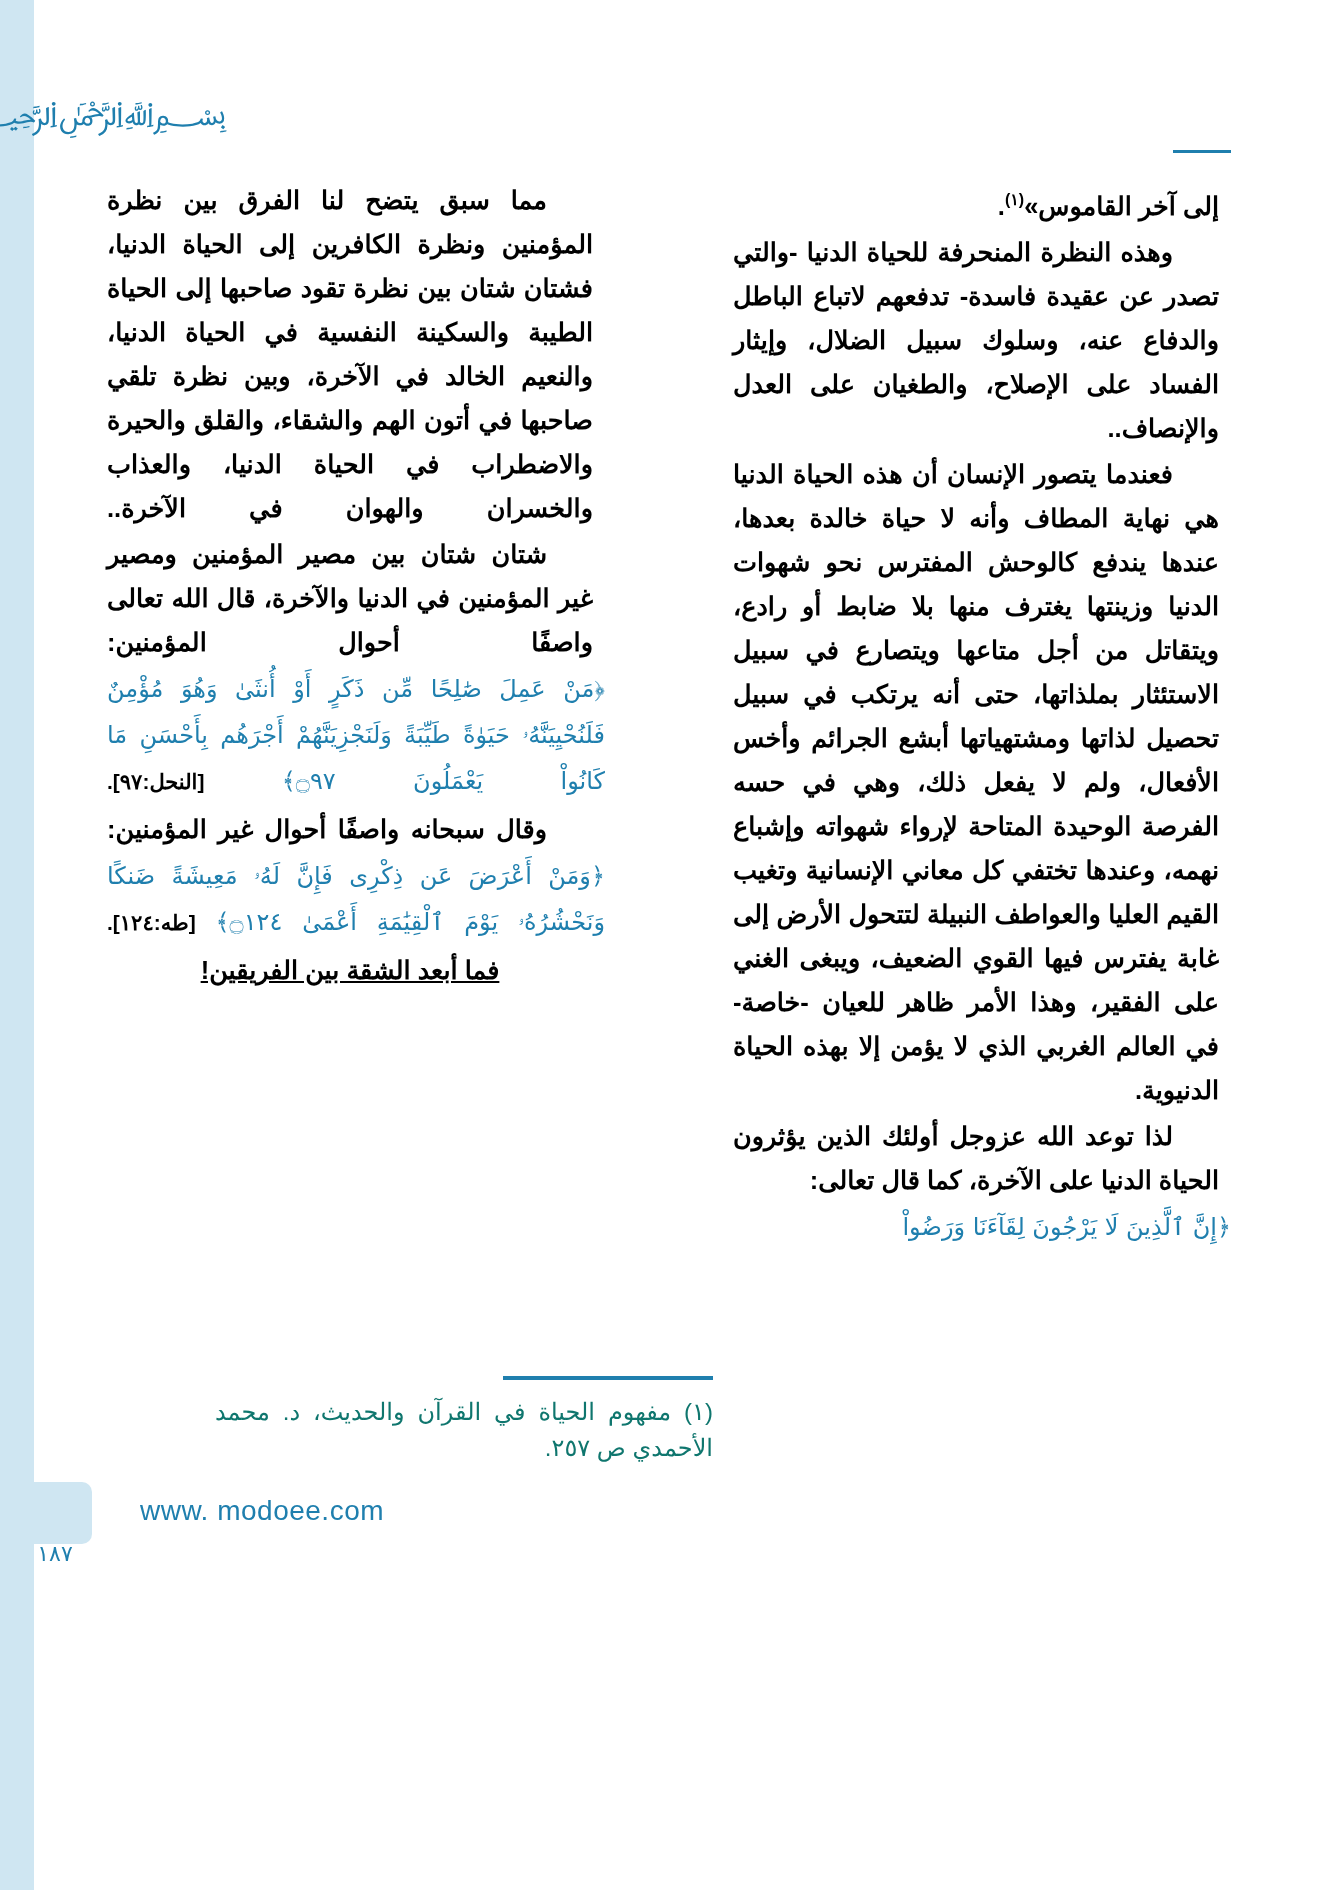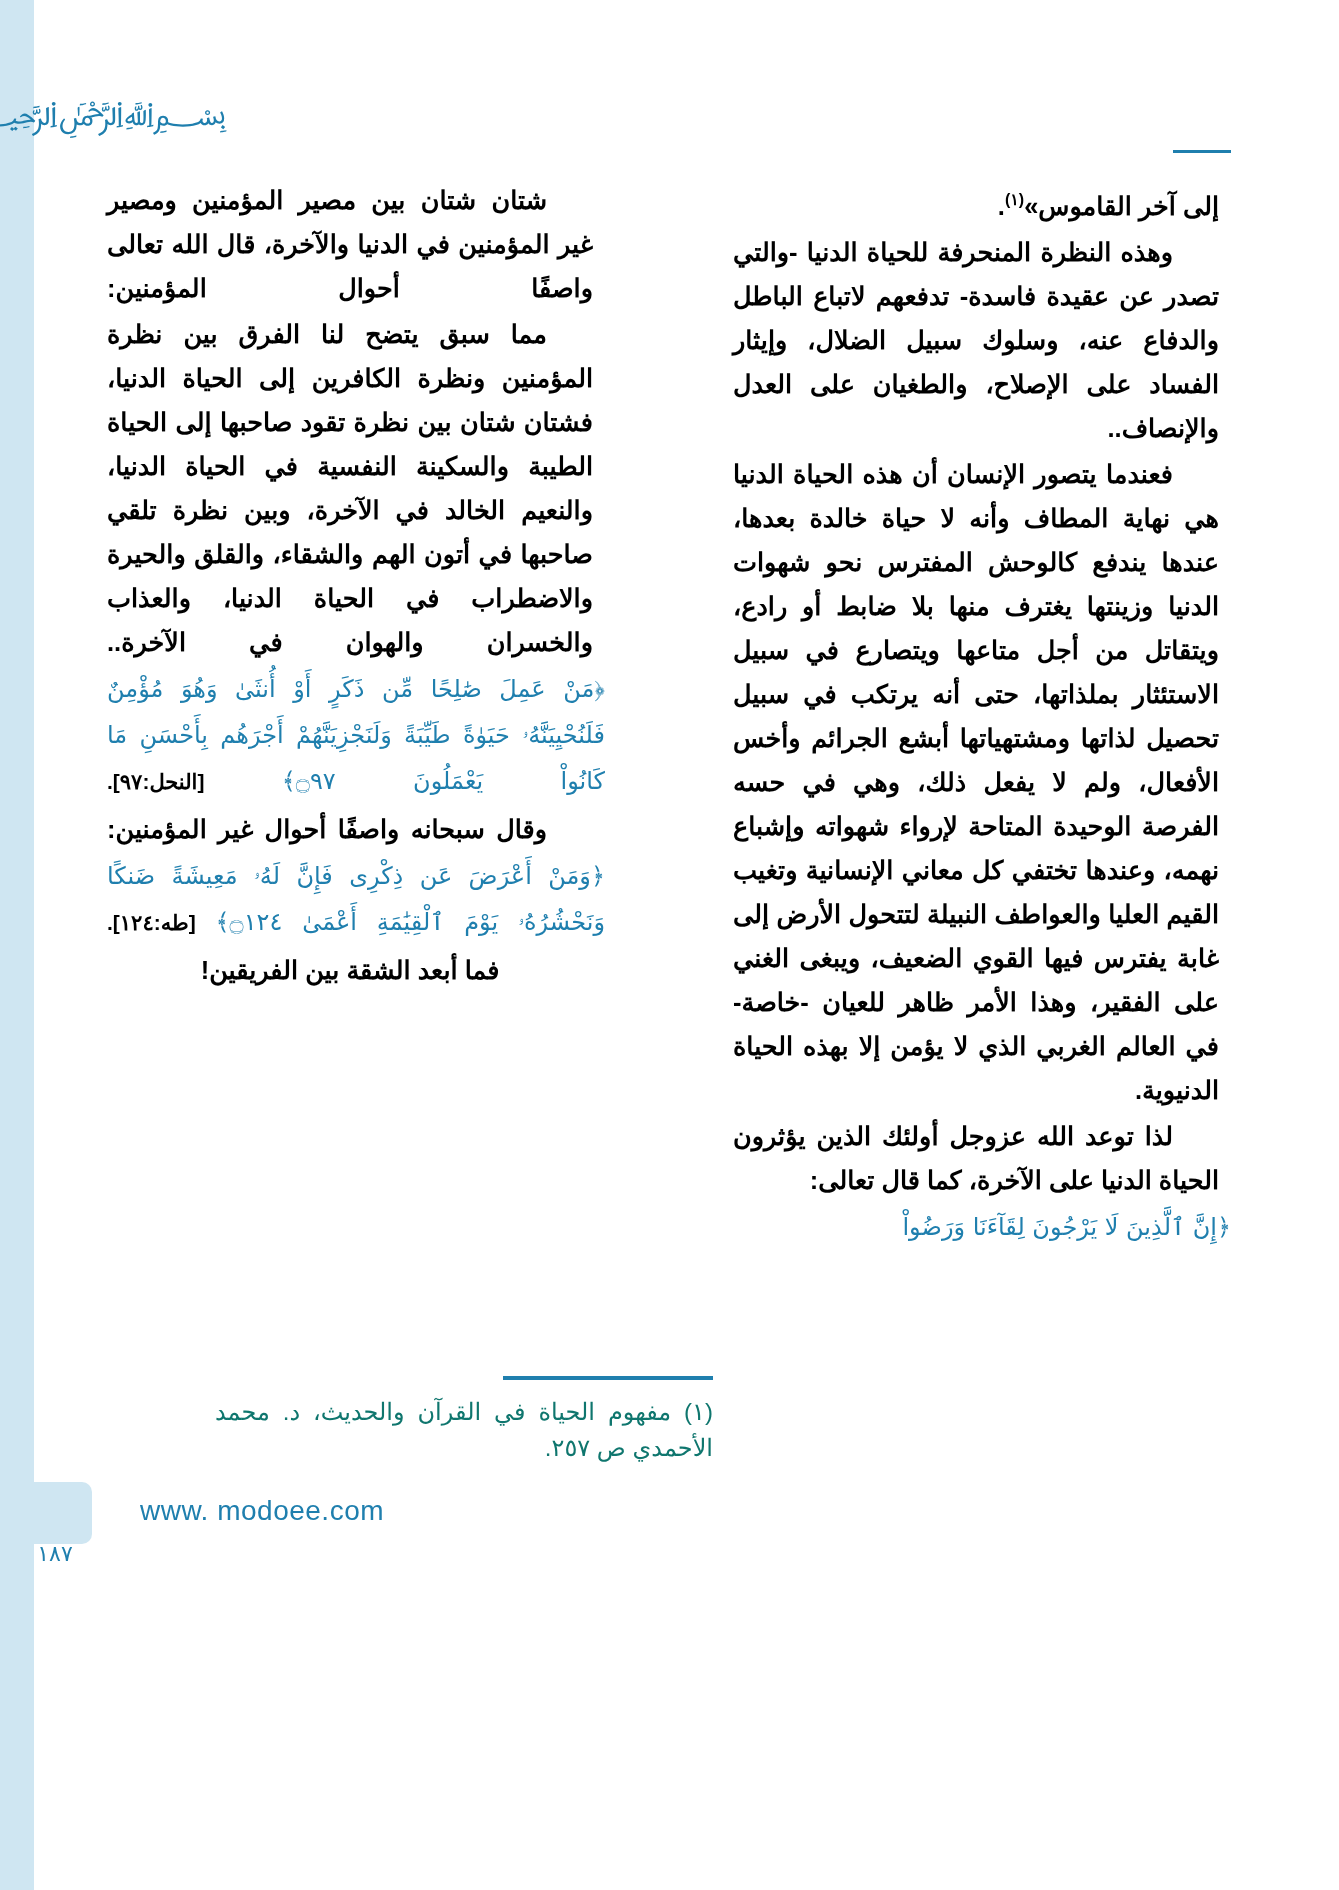--- a/index.html
+++ b/index.html
@@ -74,21 +74,21 @@
     font-family: "Liberation Sans", sans-serif;
     font-size: 25.5px;
     line-height: 44px;
     color: #000000;
     text-align: justify;
     text-align-last: justify;
     font-weight: 600;
   }
   p.para.indent { text-indent: 46px; }
   p.para.last-right { text-align-last: right; }
-  p.para.last-center { text-align-last: center; }
+  p.para.last-center { text-align-last: center; text-decoration: underline; }
   .ayah-block {
     margin: 0 0 2px 0;
     text-align: justify;
     text-align-last: justify;
     color: #1f7fae;
     font-family: "DejaVu Sans", sans-serif;
     font-size: 24px;
     line-height: 46px;
   }
   .ayah-block.last-right { text-align-last: right; }
@@ -176,22 +176,22 @@
       <p class="para last-right">
         <span>إلى آخر القاموس»</span><span class="supsmall">(١)</span><span>.</span>
       </p>
       <p class="para indent">وهذه النظرة المنحرفة للحياة الدنيا -والتي تصدر عن عقيدة فاسدة- تدفعهم لاتباع الباطل والدفاع عنه، وسلوك سبيل الضلال، وإيثار الفساد على الإصلاح، والطغيان على العدل والإنصاف..</p>
       <p class="para indent">فعندما يتصور الإنسان أن هذه الحياة الدنيا هي نهاية المطاف وأنه لا حياة خالدة بعدها، عندها يندفع كالوحش المفترس نحو شهوات الدنيا وزينتها يغترف منها بلا ضابط أو رادع، ويتقاتل من أجل متاعها ويتصارع في سبيل الاستئثار بملذاتها، حتى أنه يرتكب في سبيل تحصيل لذاتها ومشتهياتها أبشع الجرائم وأخس الأفعال، ولم لا يفعل ذلك، وهي في حسه الفرصة الوحيدة المتاحة لإرواء شهواته وإشباع نهمه، وعندها تختفي كل معاني الإنسانية وتغيب القيم العليا والعواطف النبيلة لتتحول الأرض إلى غابة يفترس فيها القوي الضعيف، ويبغى الغني على الفقير، وهذا الأمر ظاهر للعيان -خاصة- في العالم الغربي الذي لا يؤمن إلا بهذه الحياة الدنيوية.</p>
       <p class="para indent last-right">لذا توعد الله عزوجل أولئك الذين يؤثرون الحياة الدنيا على الآخرة، كما قال تعالى:</p>
       <p class="ayah-block last-right">﴿إِنَّ ٱلَّذِينَ لَا يَرْجُونَ لِقَآءَنَا وَرَضُواْ</p>
     </div>
 
     <div class="col col-left">
+      <p class="para indent">مما سبق يتضح لنا الفرق بين نظرة المؤمنين ونظرة الكافرين إلى الحياة الدنيا، فشتان شتان بين نظرة تقود صاحبها إلى الحياة الطيبة والسكينة النفسية في الحياة الدنيا، والنعيم الخالد في الآخرة، وبين نظرة تلقي صاحبها في أتون الهم والشقاء، والقلق والحيرة والاضطراب في الحياة الدنيا، والعذاب والخسران والهوان في الآخرة..</p>
       <p class="para indent">شتان شتان بين مصير المؤمنين ومصير غير المؤمنين في الدنيا والآخرة، قال الله تعالى واصفًا أحوال المؤمنين:</p>
-      <p class="para indent">مما سبق يتضح لنا الفرق بين نظرة المؤمنين ونظرة الكافرين إلى الحياة الدنيا، فشتان شتان بين نظرة تقود صاحبها إلى الحياة الطيبة والسكينة النفسية في الحياة الدنيا، والنعيم الخالد في الآخرة، وبين نظرة تلقي صاحبها في أتون الهم والشقاء، والقلق والحيرة والاضطراب في الحياة الدنيا، والعذاب والخسران والهوان في الآخرة..</p>
       <p class="ayah-block">
         <span>﴿مَنْ عَمِلَ صَٰلِحًا مِّن ذَكَرٍ أَوْ أُنثَىٰ وَهُوَ مُؤْمِنٌ فَلَنُحْيِيَنَّهُۥ حَيَوٰةً طَيِّبَةً وَلَنَجْزِيَنَّهُمْ أَجْرَهُم بِأَحْسَنِ مَا كَانُواْ يَعْمَلُونَ ۝٩٧﴾</span>
         <span class="ref">[النحل:٩٧].</span>
       </p>
       <p class="para indent">وقال سبحانه واصفًا أحوال غير المؤمنين:</p>
       <p class="ayah-block">
         <span>﴿وَمَنْ أَعْرَضَ عَن ذِكْرِى فَإِنَّ لَهُۥ مَعِيشَةً ضَنكًا وَنَحْشُرُهُۥ يَوْمَ ٱلْقِيَٰمَةِ أَعْمَىٰ ۝١٢٤﴾</span>
         <span class="ref">[طه:١٢٤].</span>
       </p>
       <p class="para last-center">فما أبعد الشقة بين الفريقين!</p>

